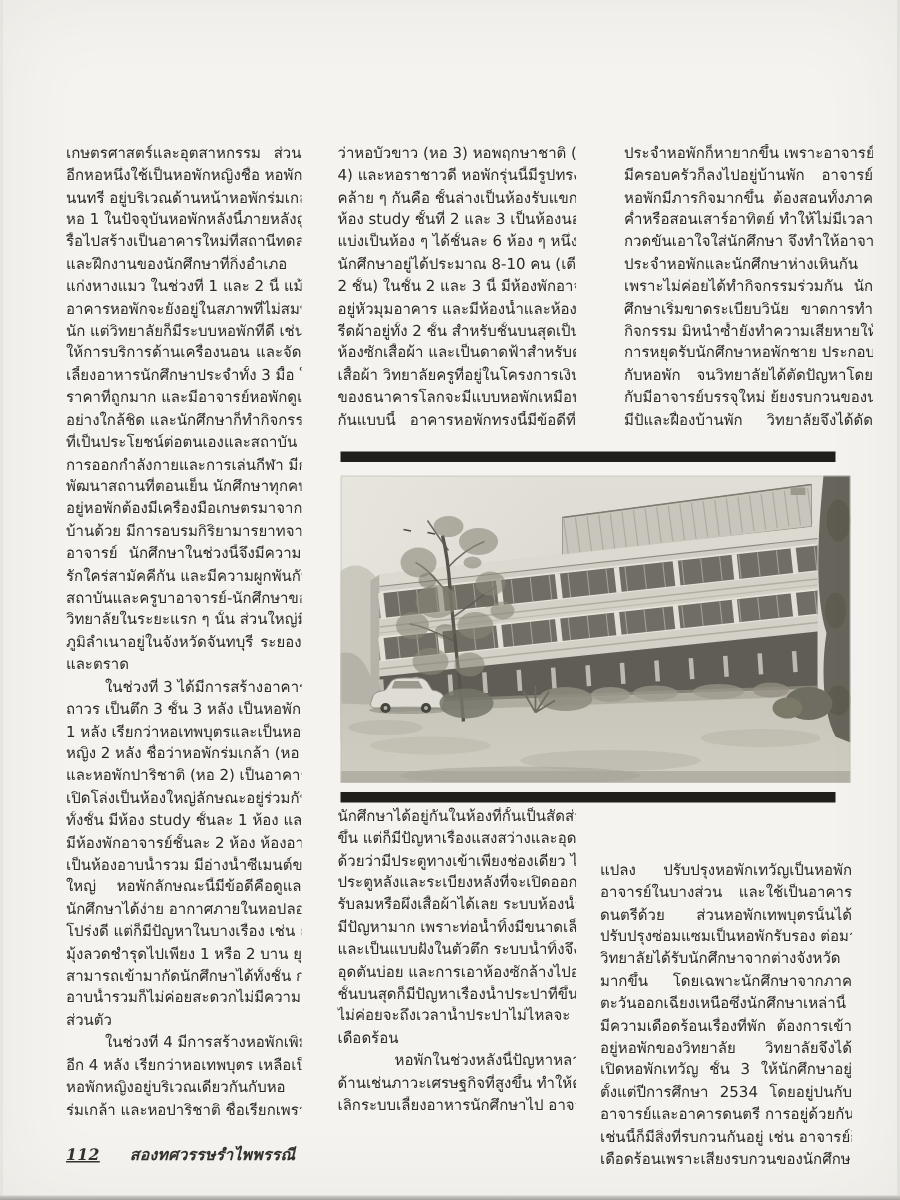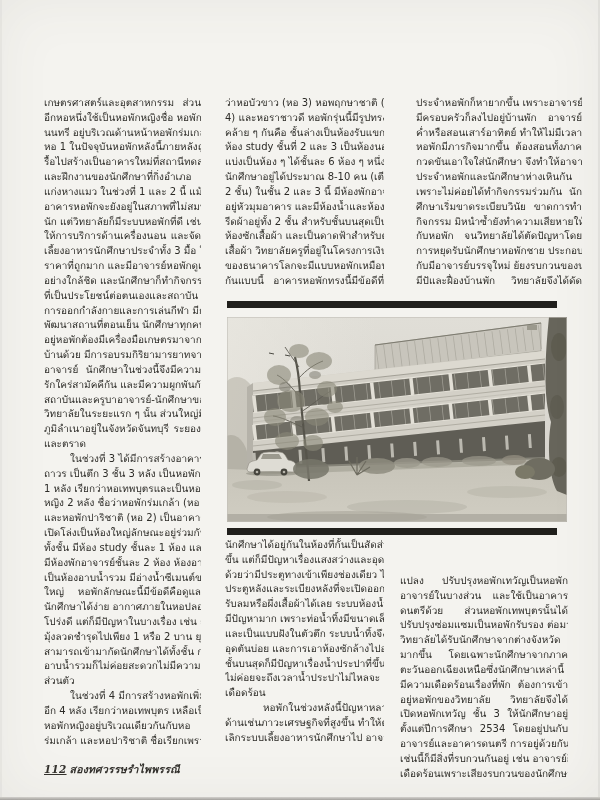--- a/index.html
+++ b/index.html
@@ -16,21 +16,21 @@
   .tline.end{text-align-last:left;}
   .tline.ind{text-indent:26px;}
   .tline.ind2{text-indent:38px;}
   .bar{position:absolute;left:227px;width:330px;height:7px;background:#201f1c;}
   #bar-top{top:301px;}
   #bar-bottom{top:528px;}
   .photo{position:absolute;left:227px;top:317px;width:340px;height:205px;}
   .photo svg{display:block;width:100%;height:100%;}
   .footer{position:absolute;left:44px;top:761px;font-family:"DejaVu Serif","Liberation Serif",serif;
           font-style:italic;font-weight:bold;font-size:10.5px;color:#34322e;letter-spacing:.2px;}
-  .footer .pn{margin-right:3px;text-decoration:underline;}
+  .footer .pn{margin-right:20px;text-decoration:underline;}
   .edge-bottom{position:absolute;left:0;top:797px;width:600px;height:3px;
                background:linear-gradient(#d8d6d2,#a6a4a0);}
   .edge-right{position:absolute;right:0;top:0;width:2px;height:800px;background:rgba(0,0,0,.05);}
   .edge-left{position:absolute;left:0;top:0;width:2px;height:800px;background:rgba(0,0,0,.03);}
 </style>
 </head>
 <body>
 
 <div class="page">
 
@@ -91,29 +91,29 @@
       <div class="tline">อยู่หัวมุมอาคาร และมีห้องน้ำและห้อง</div>
       <div class="tline">รีดผ้าอยู่ทั้ง 2 ชั้น สำหรับชั้นบนสุดเป็น</div>
       <div class="tline">ห้องซักเสื้อผ้า และเป็นดาดฟ้าสำหรับตาก</div>
       <div class="tline">เสื้อผ้า วิทยาลัยครูที่อยู่ในโครงการเงินกู้</div>
       <div class="tline">ของธนาคารโลกจะมีแบบหอพักเหมือน ๆ</div>
       <div class="tline">กันแบบนี้ อาคารหอพักทรงนี้มีข้อดีที่</div>
     </div>
   <div class="col" id="col-right-top">
       <div class="tline">ประจำหอพักก็หายากขึ้น เพราะอาจารย์</div>
       <div class="tline">มีครอบครัวก็ลงไปอยู่บ้านพัก อาจารย์</div>
+      <div class="tline">หอพักมีภารกิจมากขึ้น ต้องสอนทั้งภาค</div>
       <div class="tline">ค่ำหรือสอนเสาร์อาทิตย์ ทำให้ไม่มีเวลา</div>
-      <div class="tline">หอพักมีภารกิจมากขึ้น ต้องสอนทั้งภาค</div>
       <div class="tline">กวดขันเอาใจใส่นักศึกษา จึงทำให้อาจารย์</div>
       <div class="tline">ประจำหอพักและนักศึกษาห่างเหินกัน</div>
       <div class="tline">เพราะไม่ค่อยได้ทำกิจกรรมร่วมกัน นัก</div>
       <div class="tline">ศึกษาเริ่มขาดระเบียบวินัย ขาดการทำ</div>
       <div class="tline">กิจกรรม มิหนำซ้ำยังทำความเสียหายให้</div>
+      <div class="tline">การหยุดรับนักศึกษาหอพักชาย ประกอบ</div>
       <div class="tline">กับหอพัก จนวิทยาลัยได้ตัดปัญหาโดย</div>
-      <div class="tline">การหยุดรับนักศึกษาหอพักชาย ประกอบ</div>
       <div class="tline">กับมีอาจารย์บรรจุใหม่ ย้ยงรบกวนของน่</div>
       <div class="tline">มีปัและฝื่องบ้านพัก วิทยาลัยจึงได้ดัด</div>
     </div>
 
   <div class="bar" id="bar-top"></div>
 
   <div class="photo" role="img" aria-label="ภาพถ่ายขาวดำ อาคารหอพักคอนกรีตสามชั้นมีดาดฟ้าตากผ้า แถวหน้าต่างยาวตลอดแนวอาคาร มีต้นไม้ด้านหน้าและด้านข้าง รถยนต์จอดอยู่ด้านซ้าย พื้นดินโล่งด้านหน้า">
     <svg viewBox="0 0 340 205" preserveAspectRatio="none">
       <defs>
         <linearGradient id="skyg" x1="0" y1="0" x2="0" y2="1">

